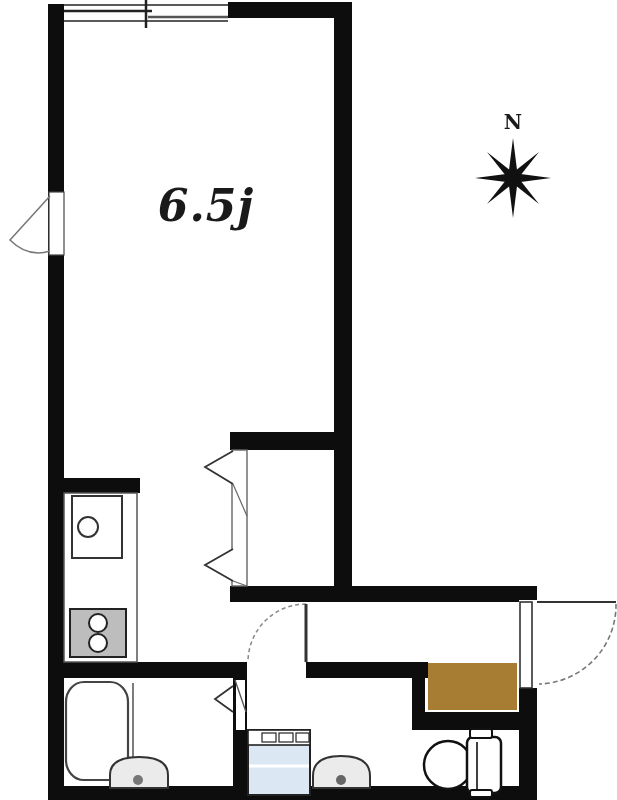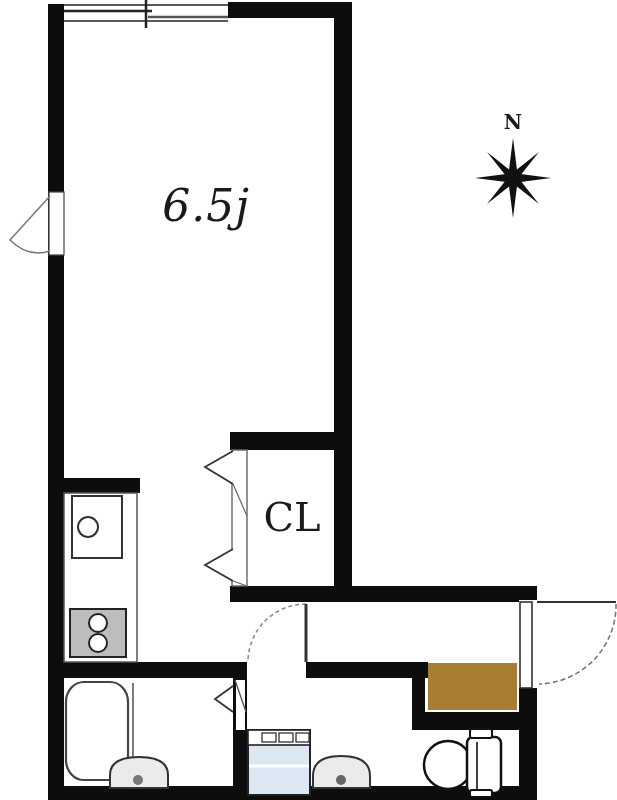--- a/index.html
+++ b/index.html
@@ -1,21 +1,21 @@
 <!DOCTYPE html>
 <html style="--wall: #0d0d0d; --genkan-mat: #a67d33; --washer-body: #dbe7f3; --fixture-gray: #bdbdbd; --basin-gray: #ebebeb; --line: #333333;"><head>
 <meta charset="utf-8">
 <style>
   html,body{margin:0;padding:0;background:#ffffff;}
   #plan{position:relative;width:617px;height:800px;background:#ffffff;overflow:hidden;
         font-family:"DejaVu Serif","Liberation Serif",serif;}
   #plan svg{position:absolute;left:0;top:0;}
   .wall{fill:var(--wall,#0d0d0d);stroke:none;}
   .label{position:absolute;color:#1a1a1a;text-align:center;line-height:1;}
-  #room-label{left:148px;top:184px;width:116px;font-size:44px;font-weight:normal;font-style:italic;letter-spacing:1px;}
+  #room-label{left:148px;top:184px;width:116px;font-size:44px;font-weight:bold;font-style:italic;letter-spacing:1px;}
   #closet-label{left:260px;top:497px;width:64px;font-size:40px;}
   #compass-label{left:495px;top:112px;width:36px;font-size:20px;font-weight:bold;}
 </style>
 </head>
 <body>
 
 <div id="plan">
   <svg width="617" height="800" viewBox="0 0 617 800">
 
     <g>
@@ -126,15 +126,14 @@
       <polygon points="475,178 513,173 513,183"></polygon>
       <polygon points="551,178 513,173 513,183"></polygon>
       <polygon points="539,152 510,175 516,181"></polygon>
       <polygon points="487,152 510,181 516,175"></polygon>
       <polygon points="539,204 510,181 516,175"></polygon>
       <polygon points="487,204 516,181 510,175"></polygon>
     </g>
   </svg>
 
   <div class="label" id="room-label">6.5j</div>
-  <div class="label" id="closet-label">CL</div>
   <div class="label" id="compass-label">N</div>
 </div>
 
 </body></html>

